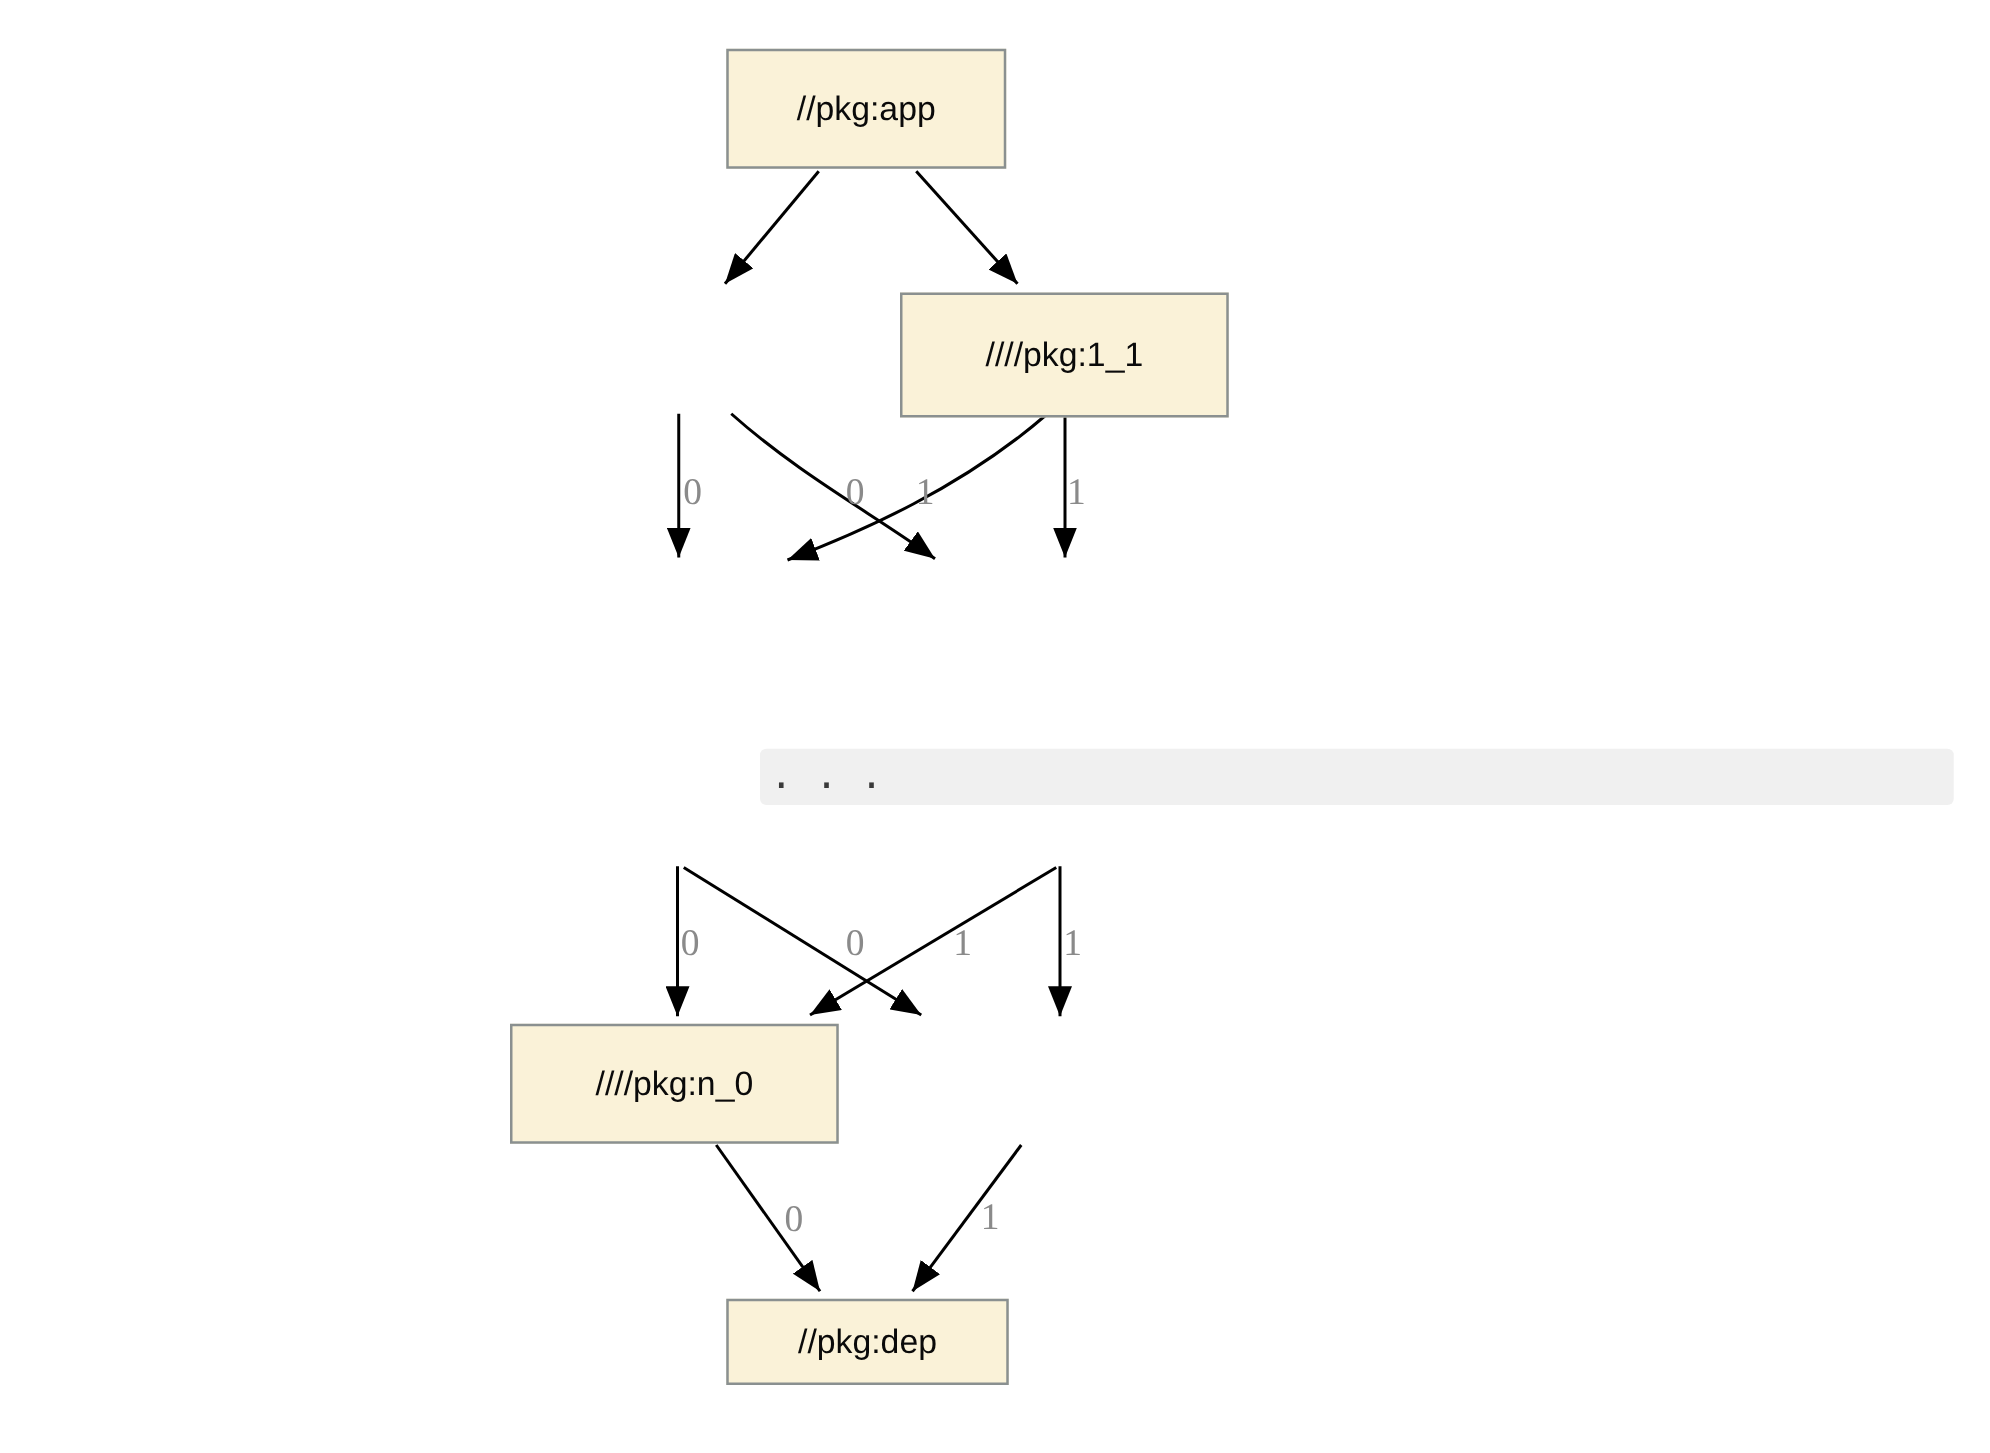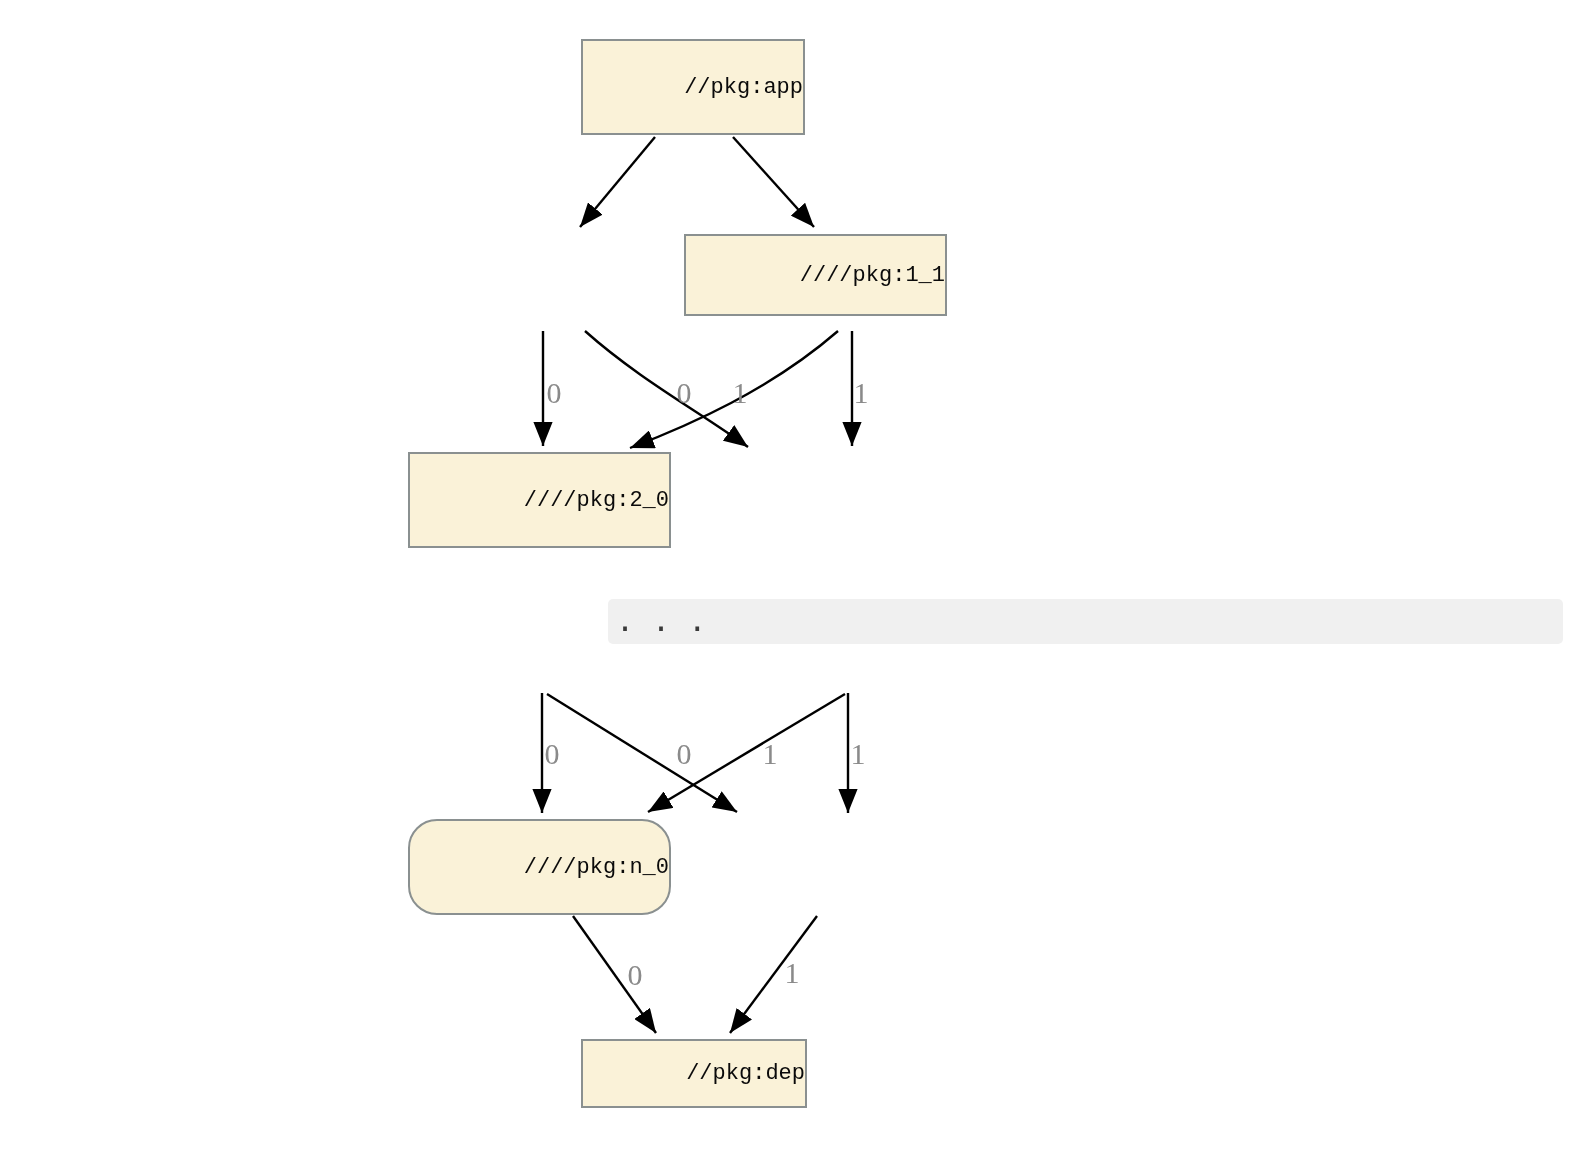--- a/index.html
+++ b/index.html
@@ -33,24 +33,24 @@
     fill: #8a8a8a;
     text-anchor: middle;
   }
   .node {
     position: absolute;
     box-sizing: border-box;
     background: #faf2d8;
     border: 2.5px solid #8a9090;
     display: flex;
     align-items: center;
-    justify-content: flex-end;
+    justify-content: center;
     white-space: nowrap;
-    font-family: Liberation Mono, monospace;
-    font-size: 22px;
+    font-family: Liberation Sans, sans-serif;
+    font-size: 27px;
     color: #0a0a0a;
   }
   .separator-band {
     position: absolute;
     left: 608px;
     top: 599px;
     width: 955px;
     height: 45px;
     background: #f0f0f0;
     border-radius: 5px;
@@ -97,31 +97,28 @@
     <text class="edge-label" x="684" y="764">0</text>
     <text class="edge-label" x="770" y="764">1</text>
     <text class="edge-label" x="858" y="764">1</text>
     <text class="edge-label" x="635" y="985">0</text>
     <text class="edge-label" x="792" y="983">1</text>
   </svg>
 
   <div class="node" style="left:581px; top:39px; width:224px; height:96px;">
     <span>//pkg:app</span>
   </div>
-  <div class="node" style="left:684px; top:234px; width:263px; height:82px;">
+  <div class="node" style="left:720px; top:234px; width:263px; height:100px;">
     <span>////pkg:1_1</span>
-  </div>
-  <div class="node" style="left:408px; top:452px; width:263px; height:96px;">
-    <span>////pkg:2_0</span>
   </div>
 
   <div class="separator-band">
     <span>. . .</span>
   </div>
 
-  <div class="node" style="left:408px; top:819px; width:263px; height:96px;border-radius:29px;">
+  <div class="node" style="left:408px; top:819px; width:263px; height:96px;">
     <span>////pkg:n_0</span>
   </div>
   <div class="node" style="left:581px; top:1039px; width:226px; height:69px;">
     <span>//pkg:dep</span>
   </div>
 
 </div>
 
 </body></html>

